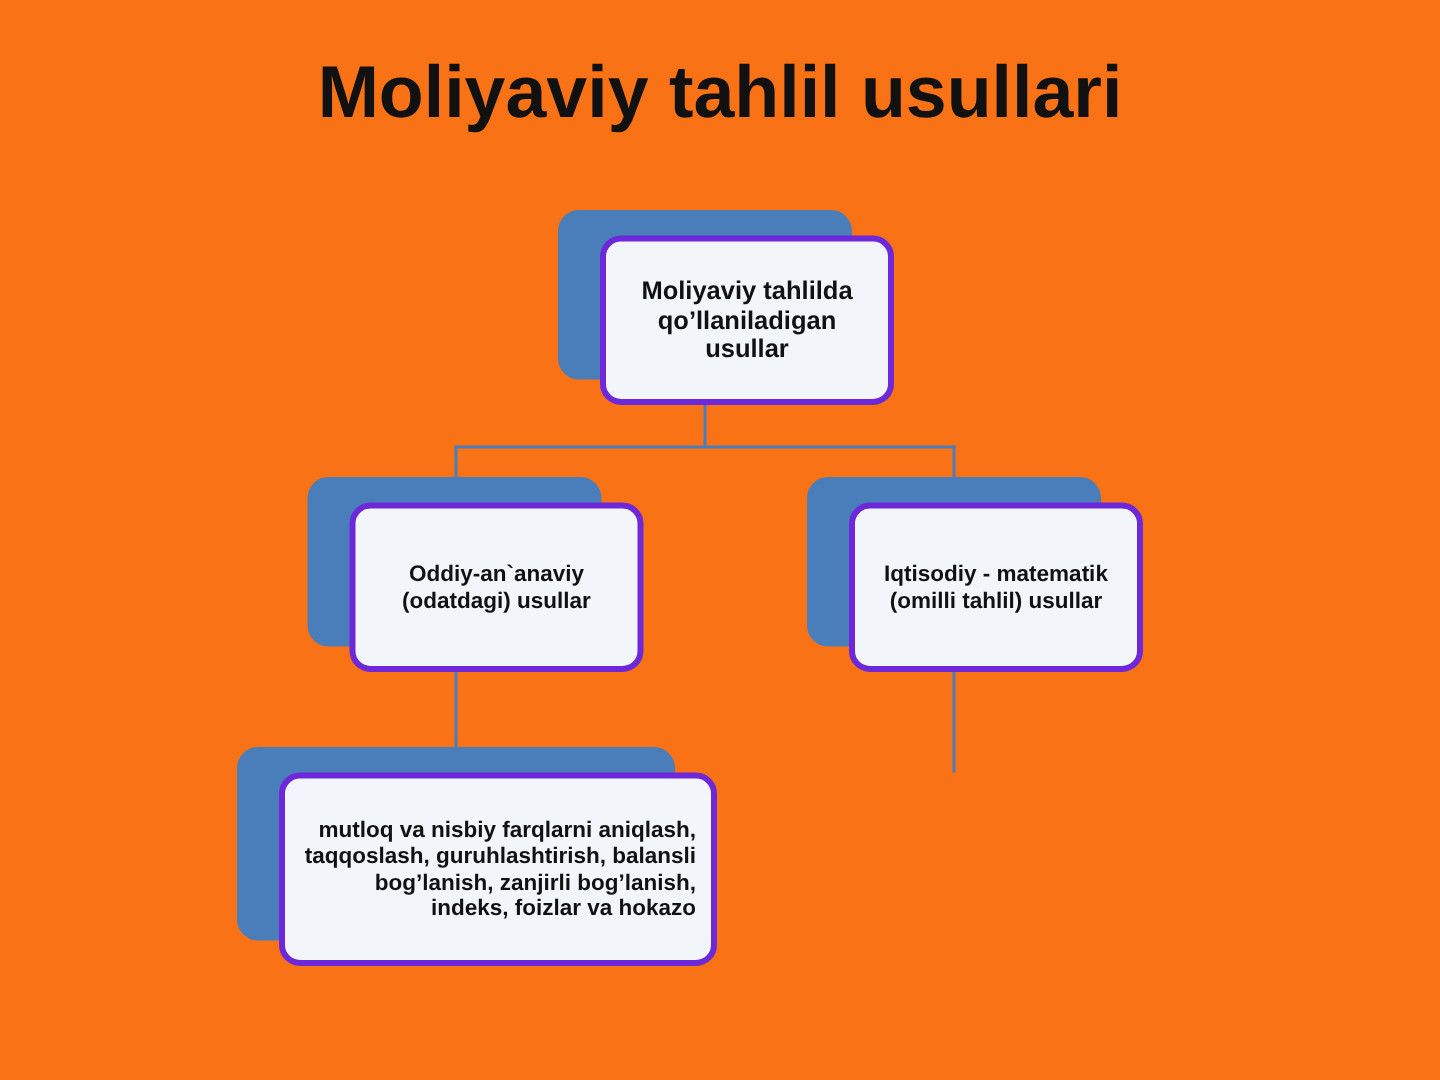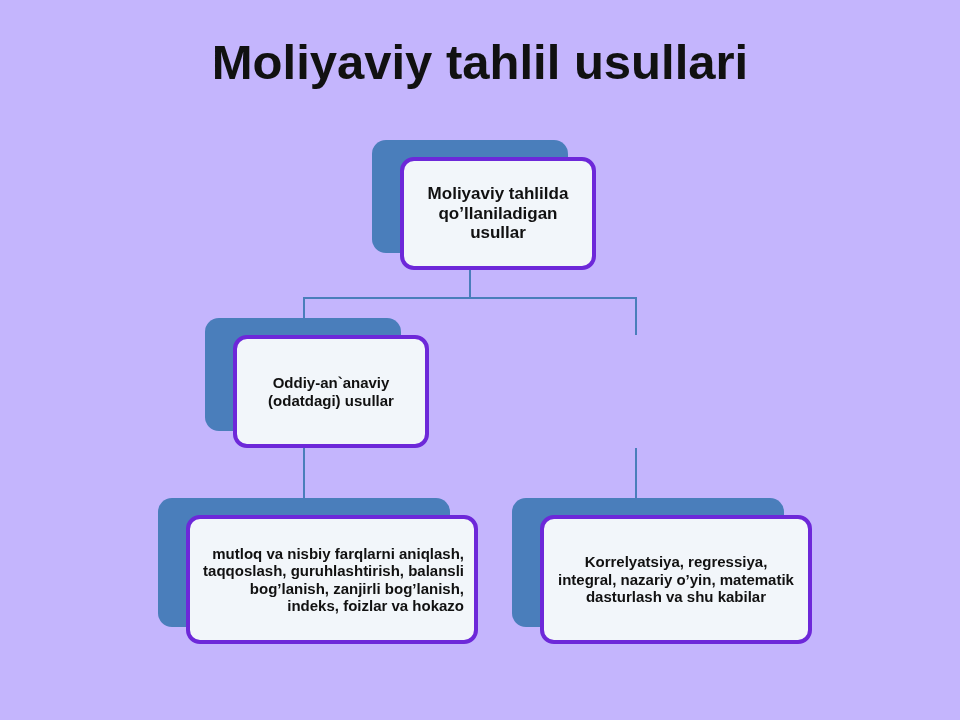--- a/index.html
+++ b/index.html
@@ -10,21 +10,21 @@
     width: 960px;
     height: 720px;
     background: #ffffff;
     font-family: "Liberation Sans", sans-serif;
     overflow: hidden;
   }
   #slide {
     position: relative;
     width: 960px;
     height: 720px;
-    background: #c4b5fd;
+    background: #f97316;
   }
   #title {
     position: absolute;
     left: 0;
     top: 34px;
     width: 960px;
     text-align: center;
     font-size: 49px;
     font-weight: bold;
     color: #111111;
@@ -151,28 +151,28 @@
     </div>
   </div>
 
   <div class="node" id="node-left">
     <div class="shadow"></div>
     <div class="body">
       <div class="label">Oddiy-an`anaviy (odatdagi) usullar</div>
     </div>
   </div>
 
+  <div class="node" id="node-right">
+    <div class="shadow"></div>
+    <div class="body">
+      <div class="label">Iqtisodiy - matematik (omilli tahlil) usullar</div>
+    </div>
+  </div>
 
   <div class="node" id="node-left-child">
     <div class="shadow"></div>
     <div class="body">
       <div class="label">mutloq va nisbiy farqlarni aniqlash, taqqoslash, guruhlashtirish, balansli bog’lanish, zanjirli bog’lanish, indeks, foizlar va hokazo</div>
     </div>
   </div>
 
-  <div class="node" id="node-right-child">
-    <div class="shadow"></div>
-    <div class="body">
-      <div class="label">Korrelyatsiya, regressiya, integral, nazariy o’yin, matematik dasturlash va shu kabilar</div>
-    </div>
-  </div>
 
 </div>
 
 </body></html>

